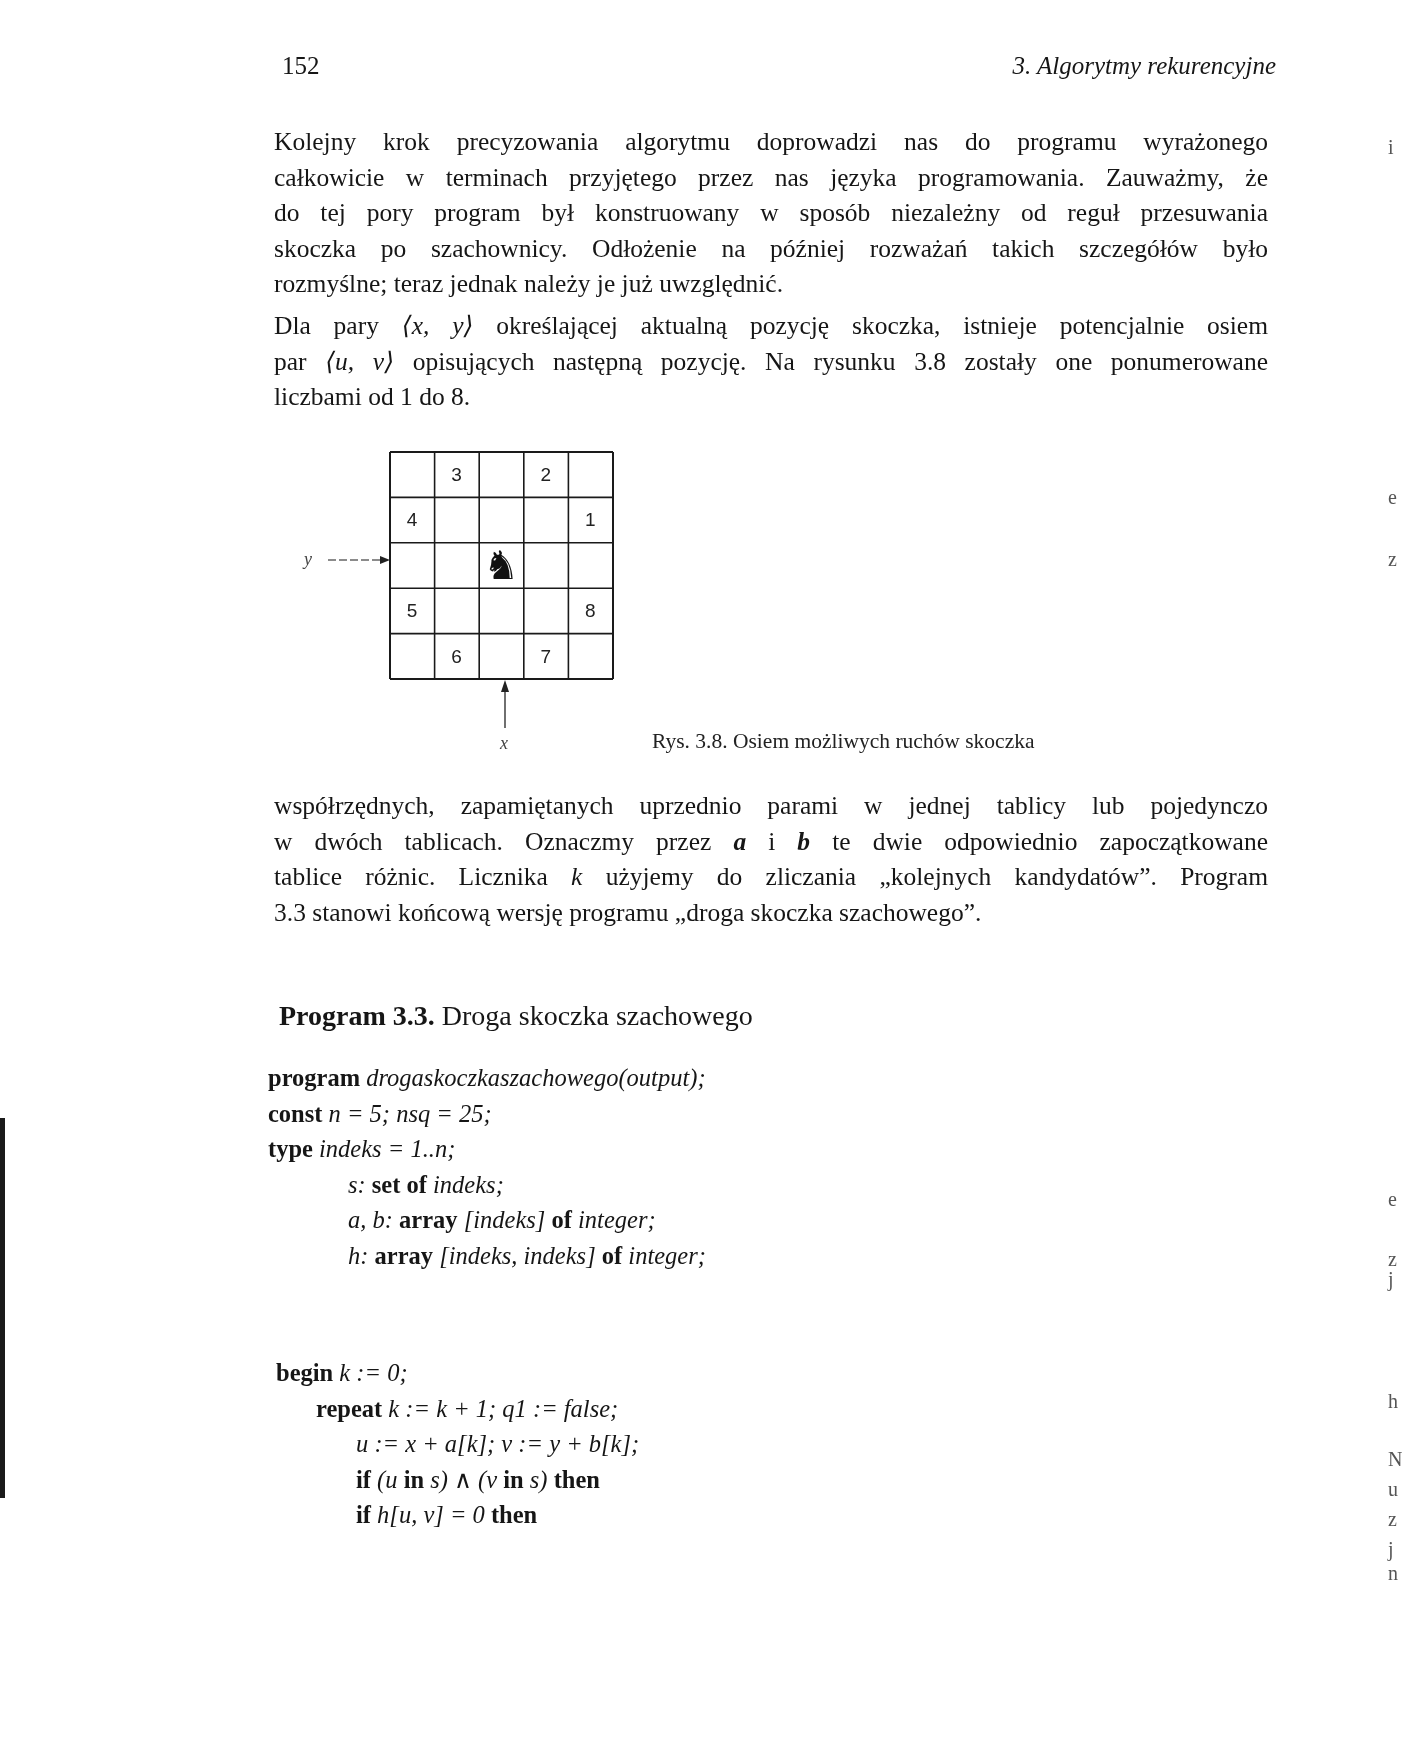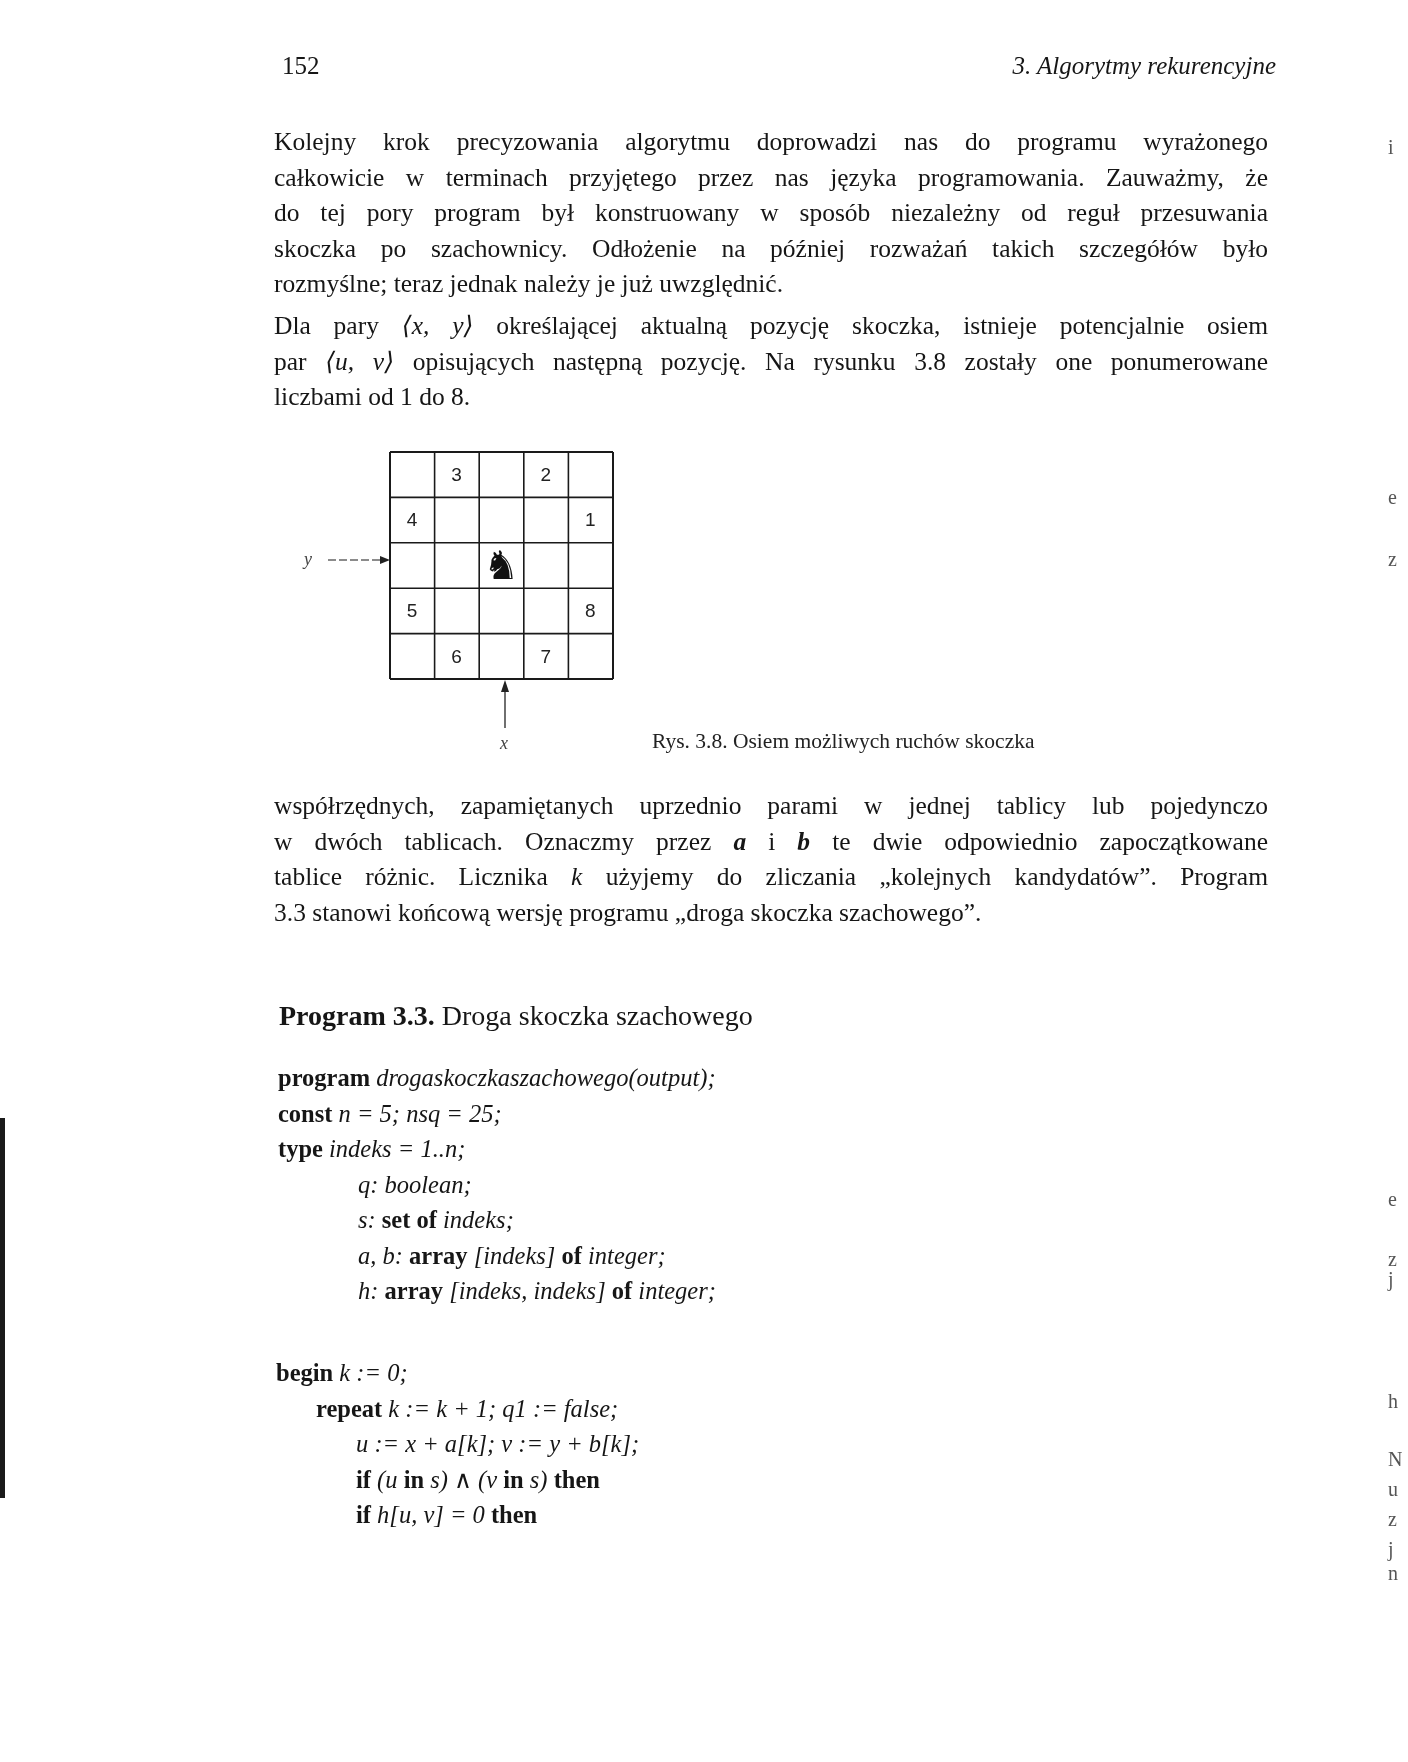--- a/index.html
+++ b/index.html
@@ -25,21 +25,21 @@
   .board svg { position:absolute; left:0; top:0; overflow:visible; }
   .cell-label {
     position:absolute; width:44px; height:45px; text-align:center; line-height:45px;
     font-family:"Liberation Sans","DejaVu Sans",sans-serif; font-size:19px; color:#222;
   }
   .knight { position:absolute; font-family:"DejaVu Sans",sans-serif; font-size:40px; line-height:45px; width:44px; text-align:center; color:#111; }
   .axis-label { position:absolute; font-style:italic; font-size:18px; color:#444; }
   .caption { position:absolute; left:352px; top:289px; font-size:21.5px; white-space:nowrap; color:#222; }
 
   .prog-title { left:279px; top:1000px; font-size:28px; white-space:nowrap; }
-  .code { left:278px; font-size:24.5px; line-height:35.5px; white-space:nowrap; }
+  .code { left:268px; font-size:24.5px; line-height:35.5px; white-space:nowrap; }
   .code .ln { display:block; height:35.5px; }
   .kw { font-weight:bold; }
   .ind1 { padding-left:44px; }
   .ind2 { padding-left:80px; }
 
   .right-edge { left:1388px; font-size:20px; color:#555; }
   .left-bar { left:0; top:1118px; width:5px; height:380px; background:#1a1a1a; }
 </style>
 </head>
 <body>
@@ -112,21 +112,20 @@
 </div>
 
 <div class="abs prog-title">
   <b>Program 3.3.</b><span> Droga skoczka szachowego</span>
 </div>
 
 <div class="abs code" style="top:1060px;">
   <span class="ln"><span class="kw">program</span><i> drogaskoczkaszachowego(output);</i></span>
   <span class="ln"><span class="kw">const</span><i> n = 5; nsq = 25;</i></span>
   <span class="ln"><span class="kw">type</span><i> indeks = 1..n;</i></span>
-  <span class="ln ind2"><i>q: boolean;</i></span>
   <span class="ln ind2"><i>s: </i><span class="kw">set of</span><i> indeks;</i></span>
   <span class="ln ind2"><i>a, b: </i><span class="kw">array</span><i> [indeks] </i><span class="kw">of</span><i> integer;</i></span>
   <span class="ln ind2"><i>h: </i><span class="kw">array</span><i> [indeks, indeks] </i><span class="kw">of</span><i> integer;</i></span>
 </div>
 
 <div class="abs code" style="top:1355px; left:276px;">
   <span class="ln"><span class="kw">begin</span><i> k := 0;</i></span>
   <span class="ln" style="padding-left:40px;"><span class="kw">repeat</span><i> k := k + 1; q1 := false;</i></span>
   <span class="ln" style="padding-left:80px;text-align:center;"><i>u := x + a[k]; v := y + b[k];</i></span>
   <span class="ln" style="padding-left:80px;"><span class="kw">if</span><i> (u </i><span class="kw">in</span><i> s) ∧ (v </i><span class="kw">in</span><i> s) </i><span class="kw">then</span></span>

